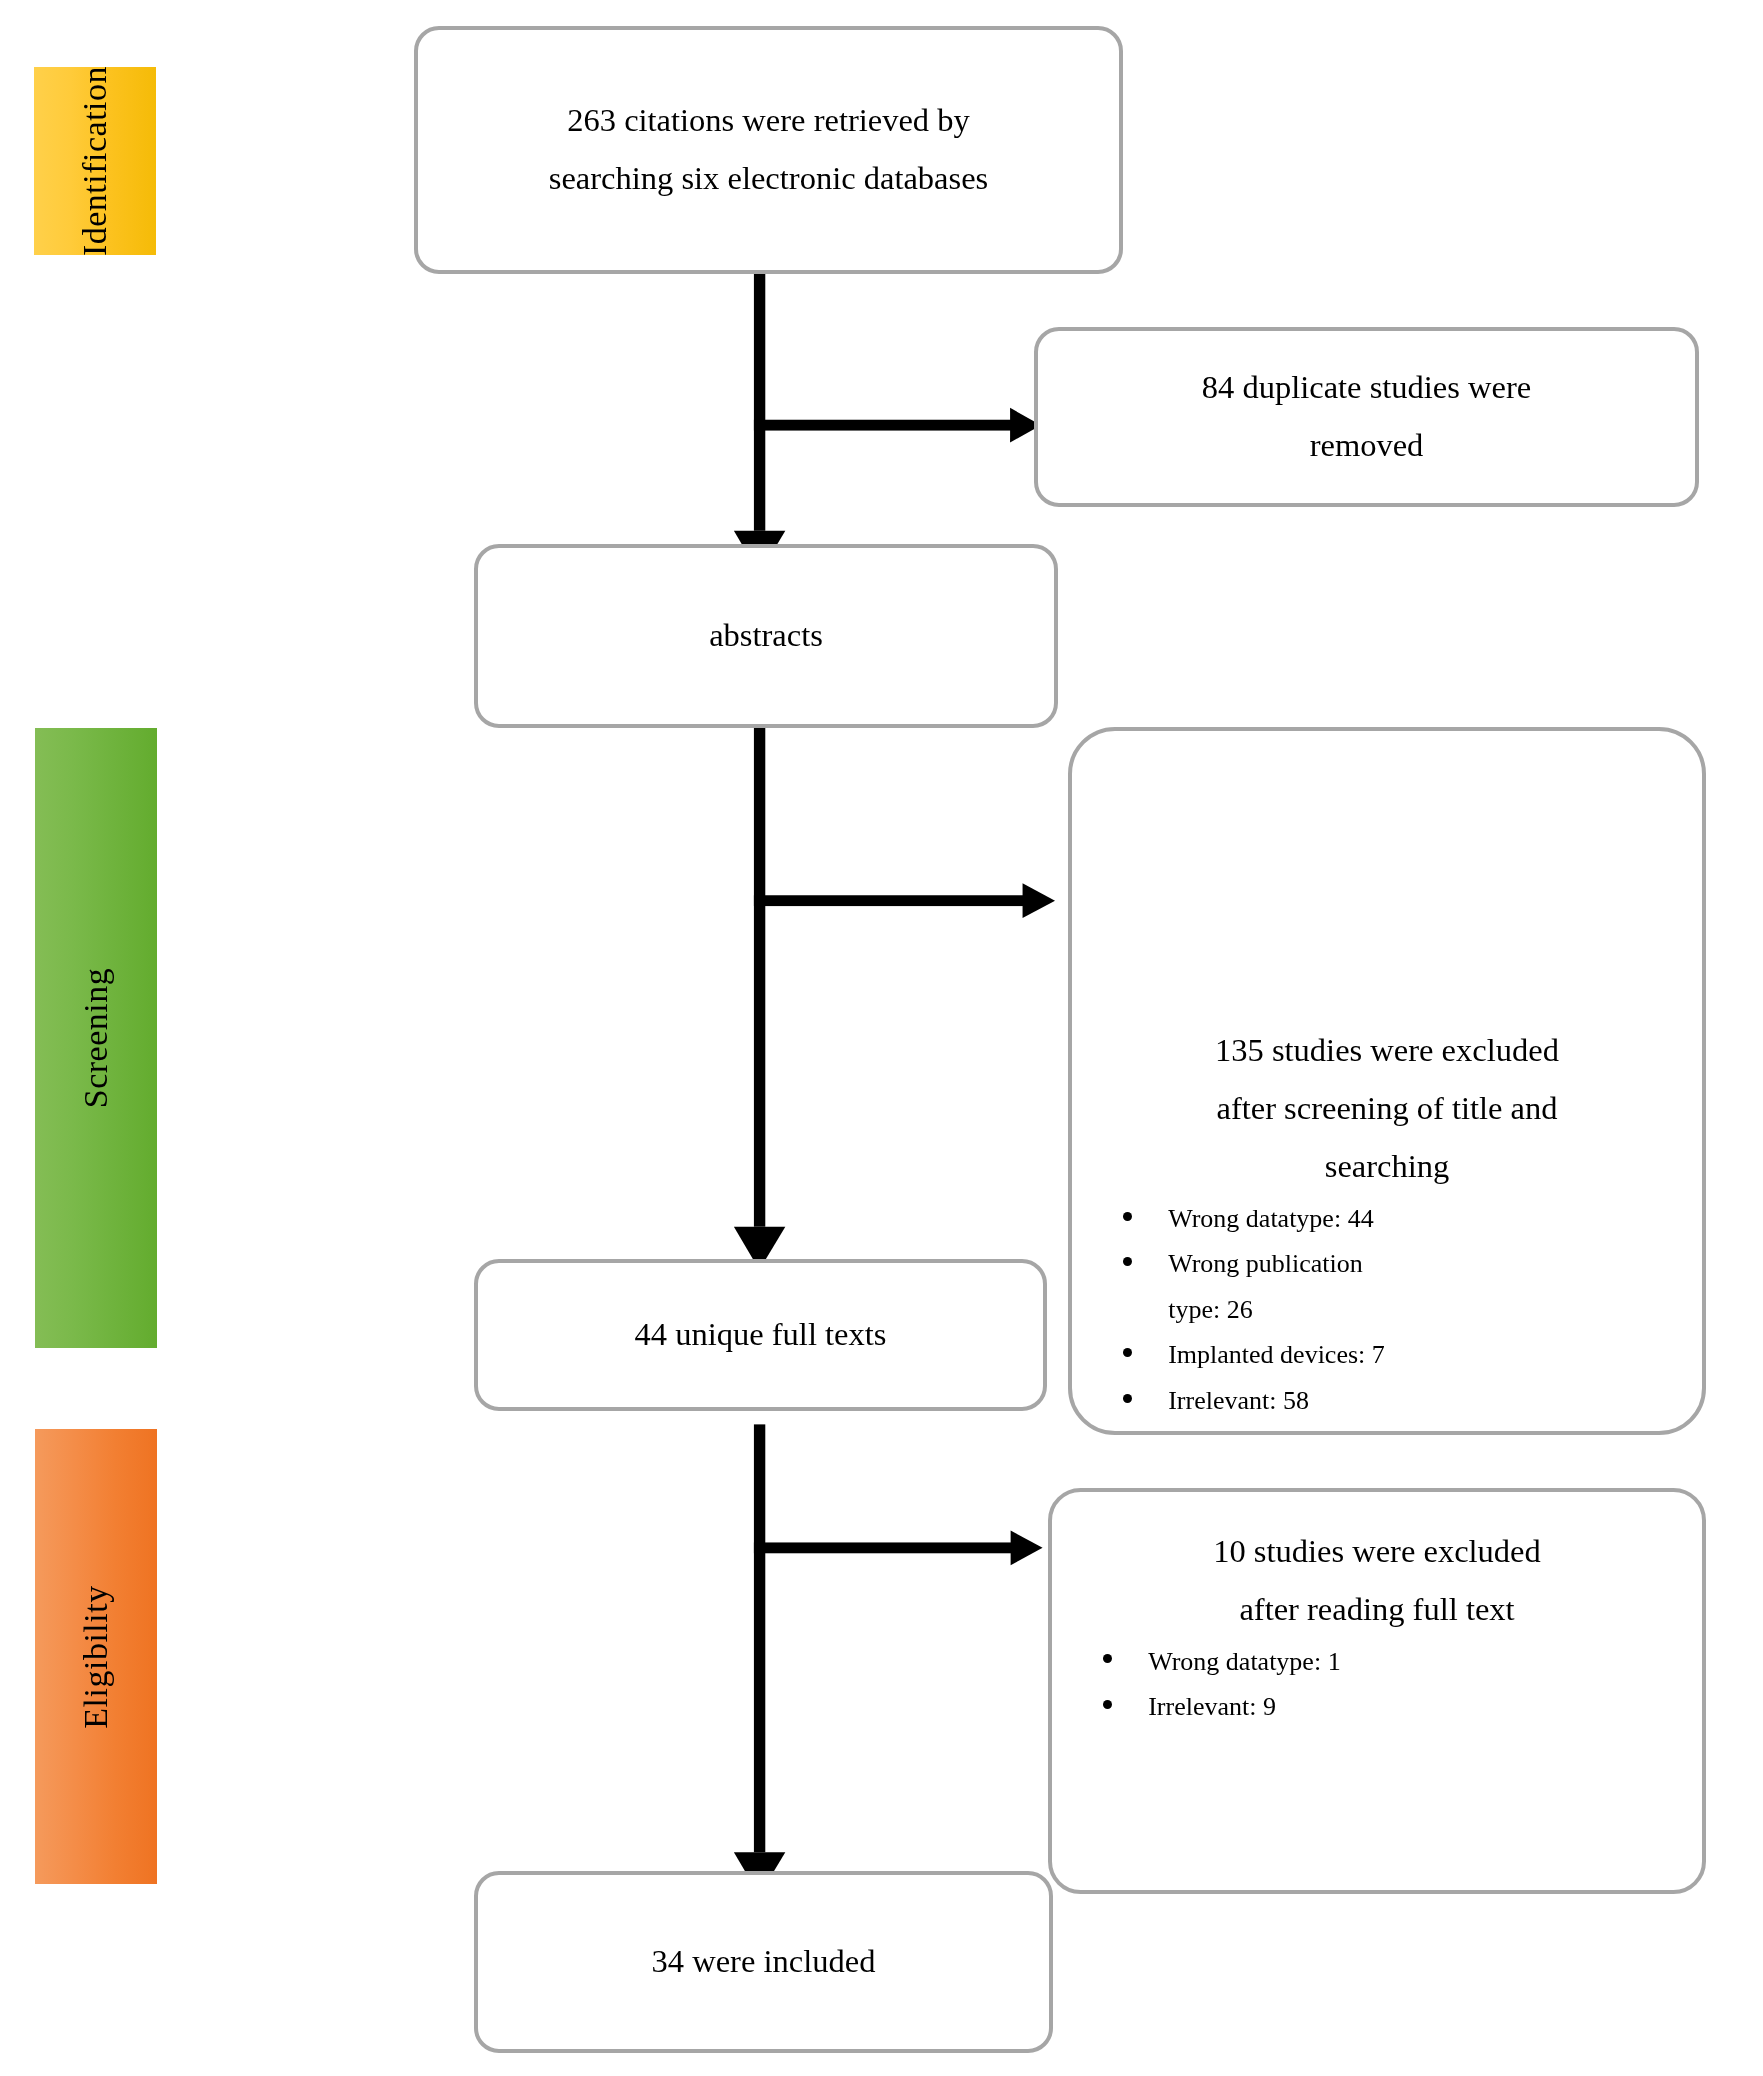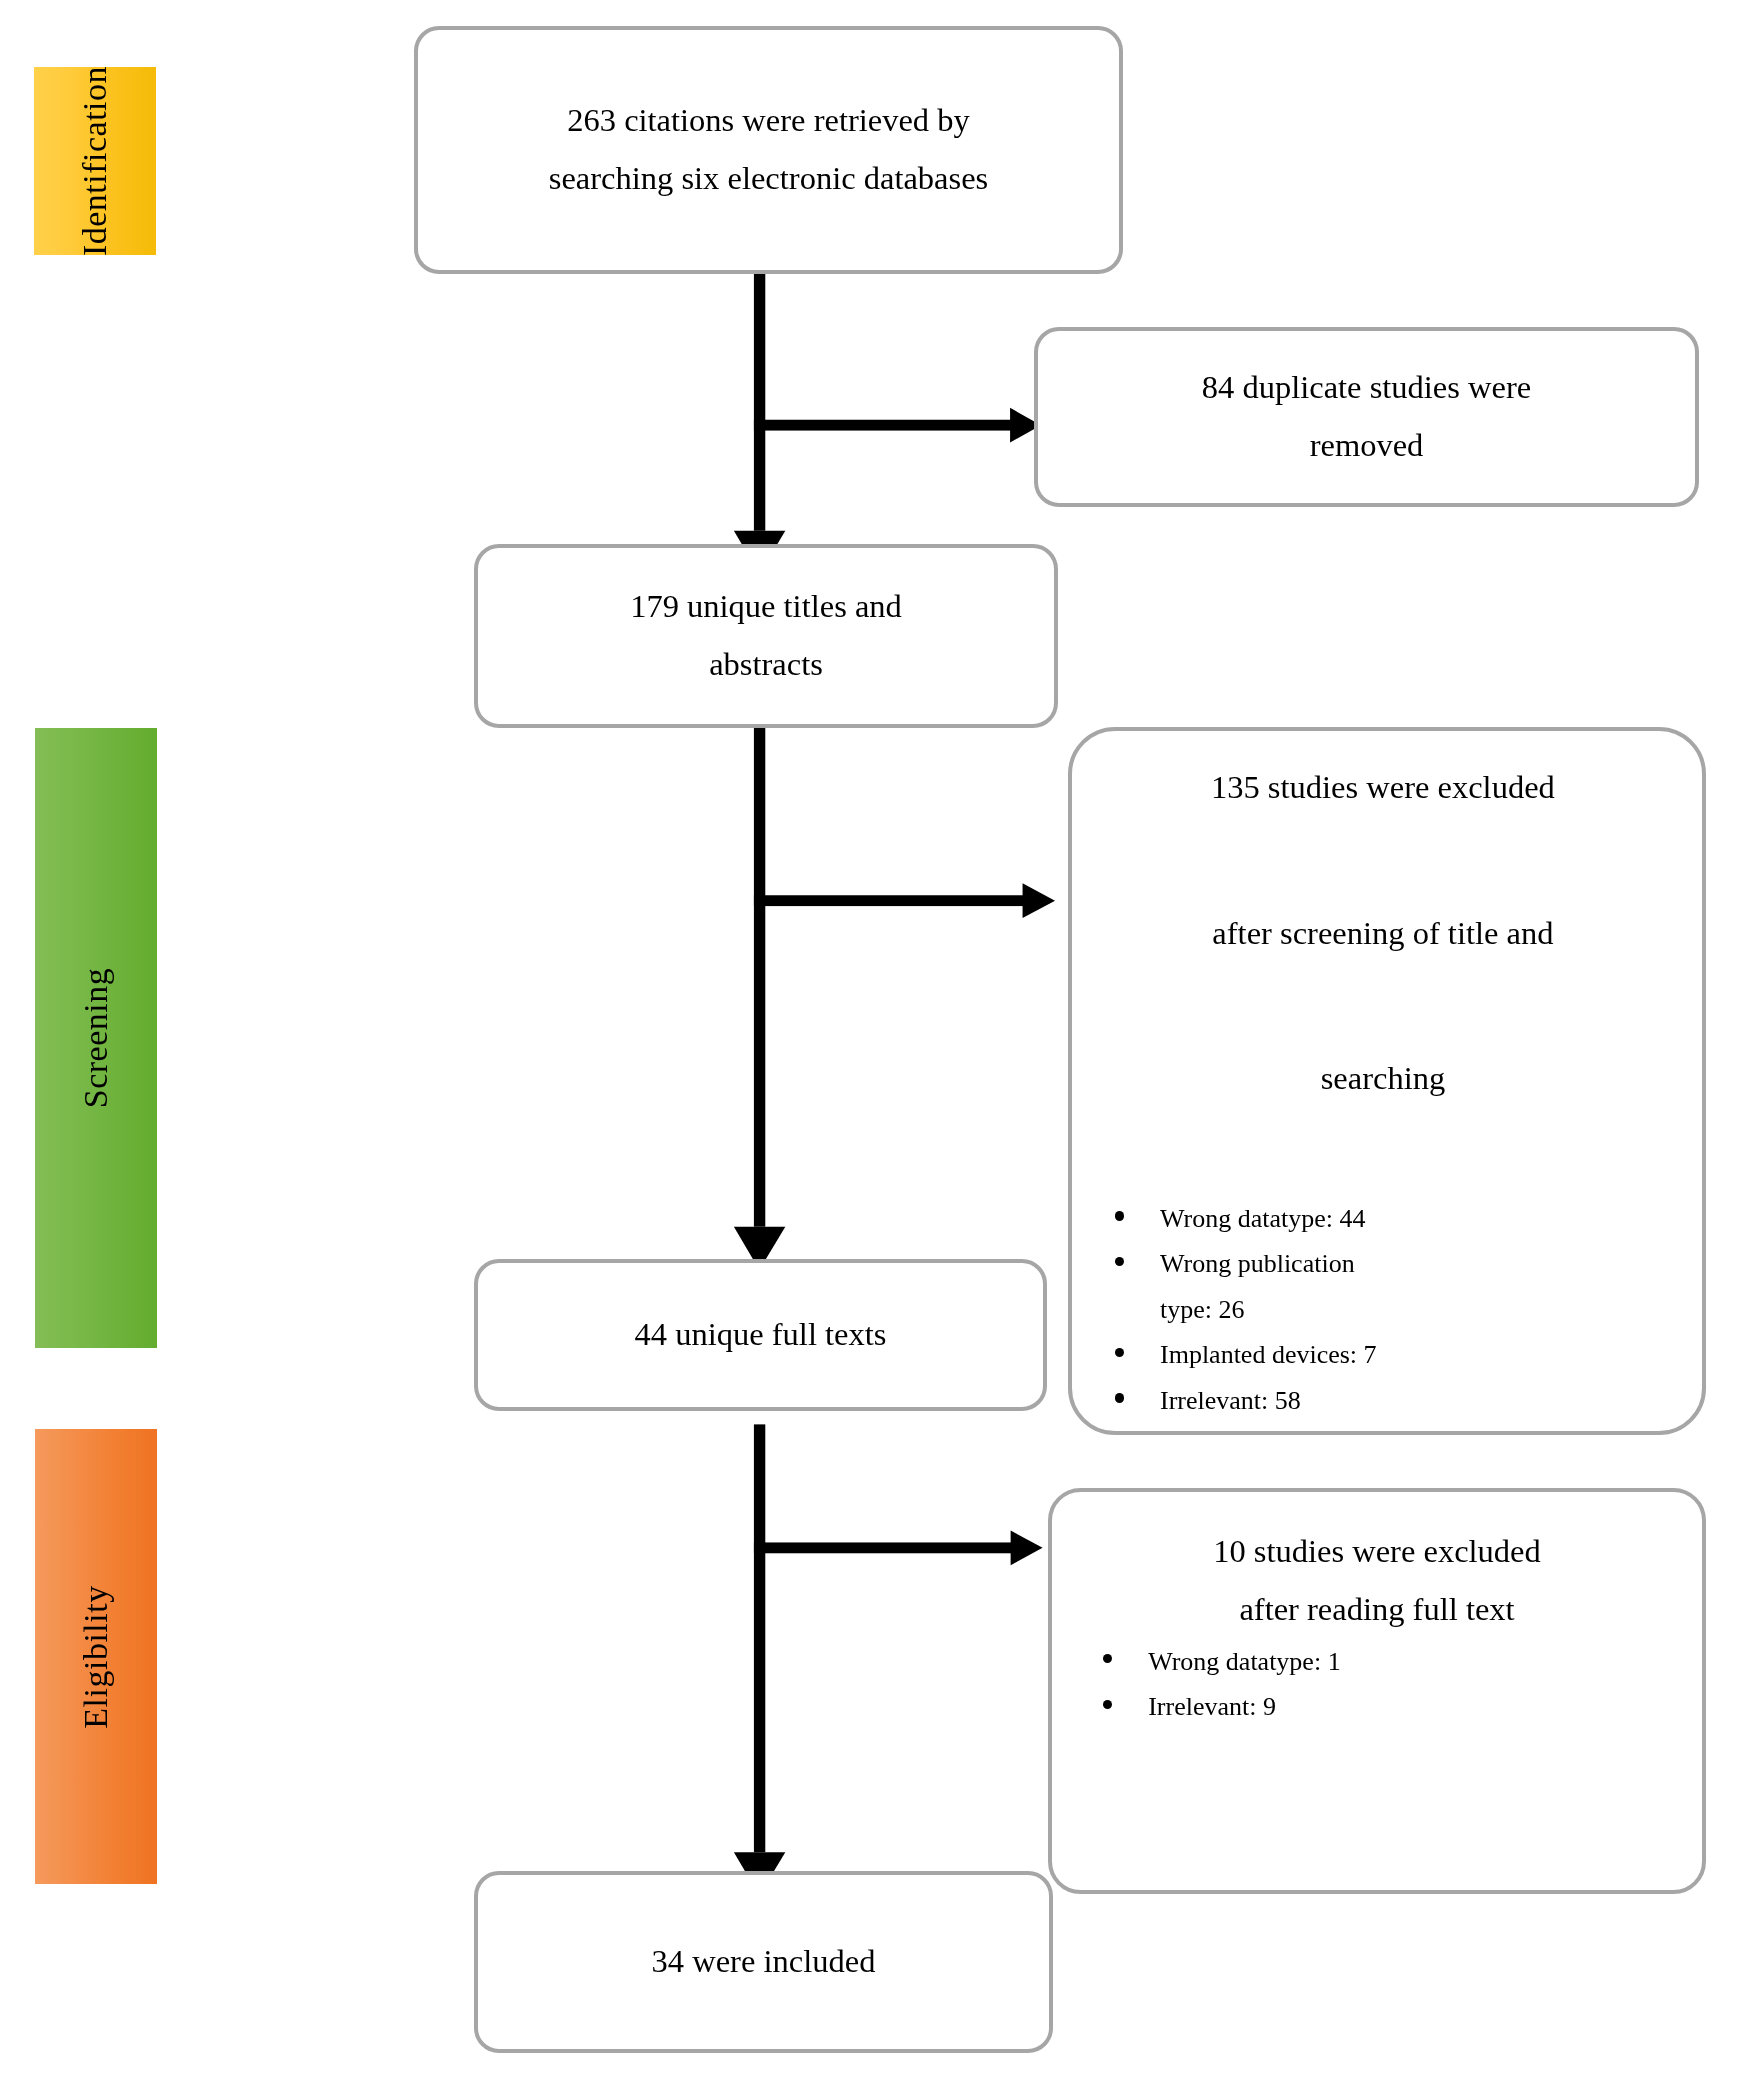--- a/index.html
+++ b/index.html
@@ -60,21 +60,21 @@
   }
   .bullets li .bullet-text{display:inline;}
 
   
   #connectors{position:absolute;left:0;top:0;width:1764px;height:2077px;pointer-events:none;}
 
   
   #box-retrieved   {left:414px; top:26px;   width:709px; height:248px;}
   #box-duplicates  {left:1034px;top:327px;  width:665px; height:180px;}
   #box-unique-ta   {left:474px; top:544px; width:584px; height:184px;}
-  #box-excluded-ta {left:1068px;top:727px; width:638px; height:708px; border-radius:47px; justify-content:space-between; padding-top:28px;padding-left:8px;}
+  #box-excluded-ta {left:1068px;top:727px; width:638px; height:708px; border-radius:47px; justify-content:flex-end; padding-top:28px;}
   #box-fulltexts   {left:474px; top:1259px; width:573px; height:152px;}
   #box-excluded-ft {left:1048px;top:1488px; width:658px; height:406px; border-radius:32.5px; justify-content:flex-start; padding-top:31px;}
   #box-included    {left:474px; top:1871px; width:579px; height:182px;}
 </style>
 </head>
 <body>
 
 <div class="stage">
 
   <div class="phase-bar" id="bar-identification">
@@ -123,21 +123,20 @@
     <div class="line">263 citations were retrieved by</div>
     <div class="line">searching six electronic databases</div>
   </div>
 
   <div class="flow-box" id="box-duplicates">
     <div class="line">84 duplicate studies were</div>
     <div class="line">removed</div>
   </div>
 
   <div class="flow-box" id="box-unique-ta">
-    <div class="line">179 unique titles and</div>
     <div class="line">abstracts</div>
   </div>
 
   <div class="flow-box" id="box-excluded-ta">
     <div class="excl-head">135 studies were excluded</div>
     <div class="excl-head">after screening of title and</div>
     <div class="excl-head">searching</div>
     <ul class="bullets">
       <li>
         <span class="bullet-dot"></span>

